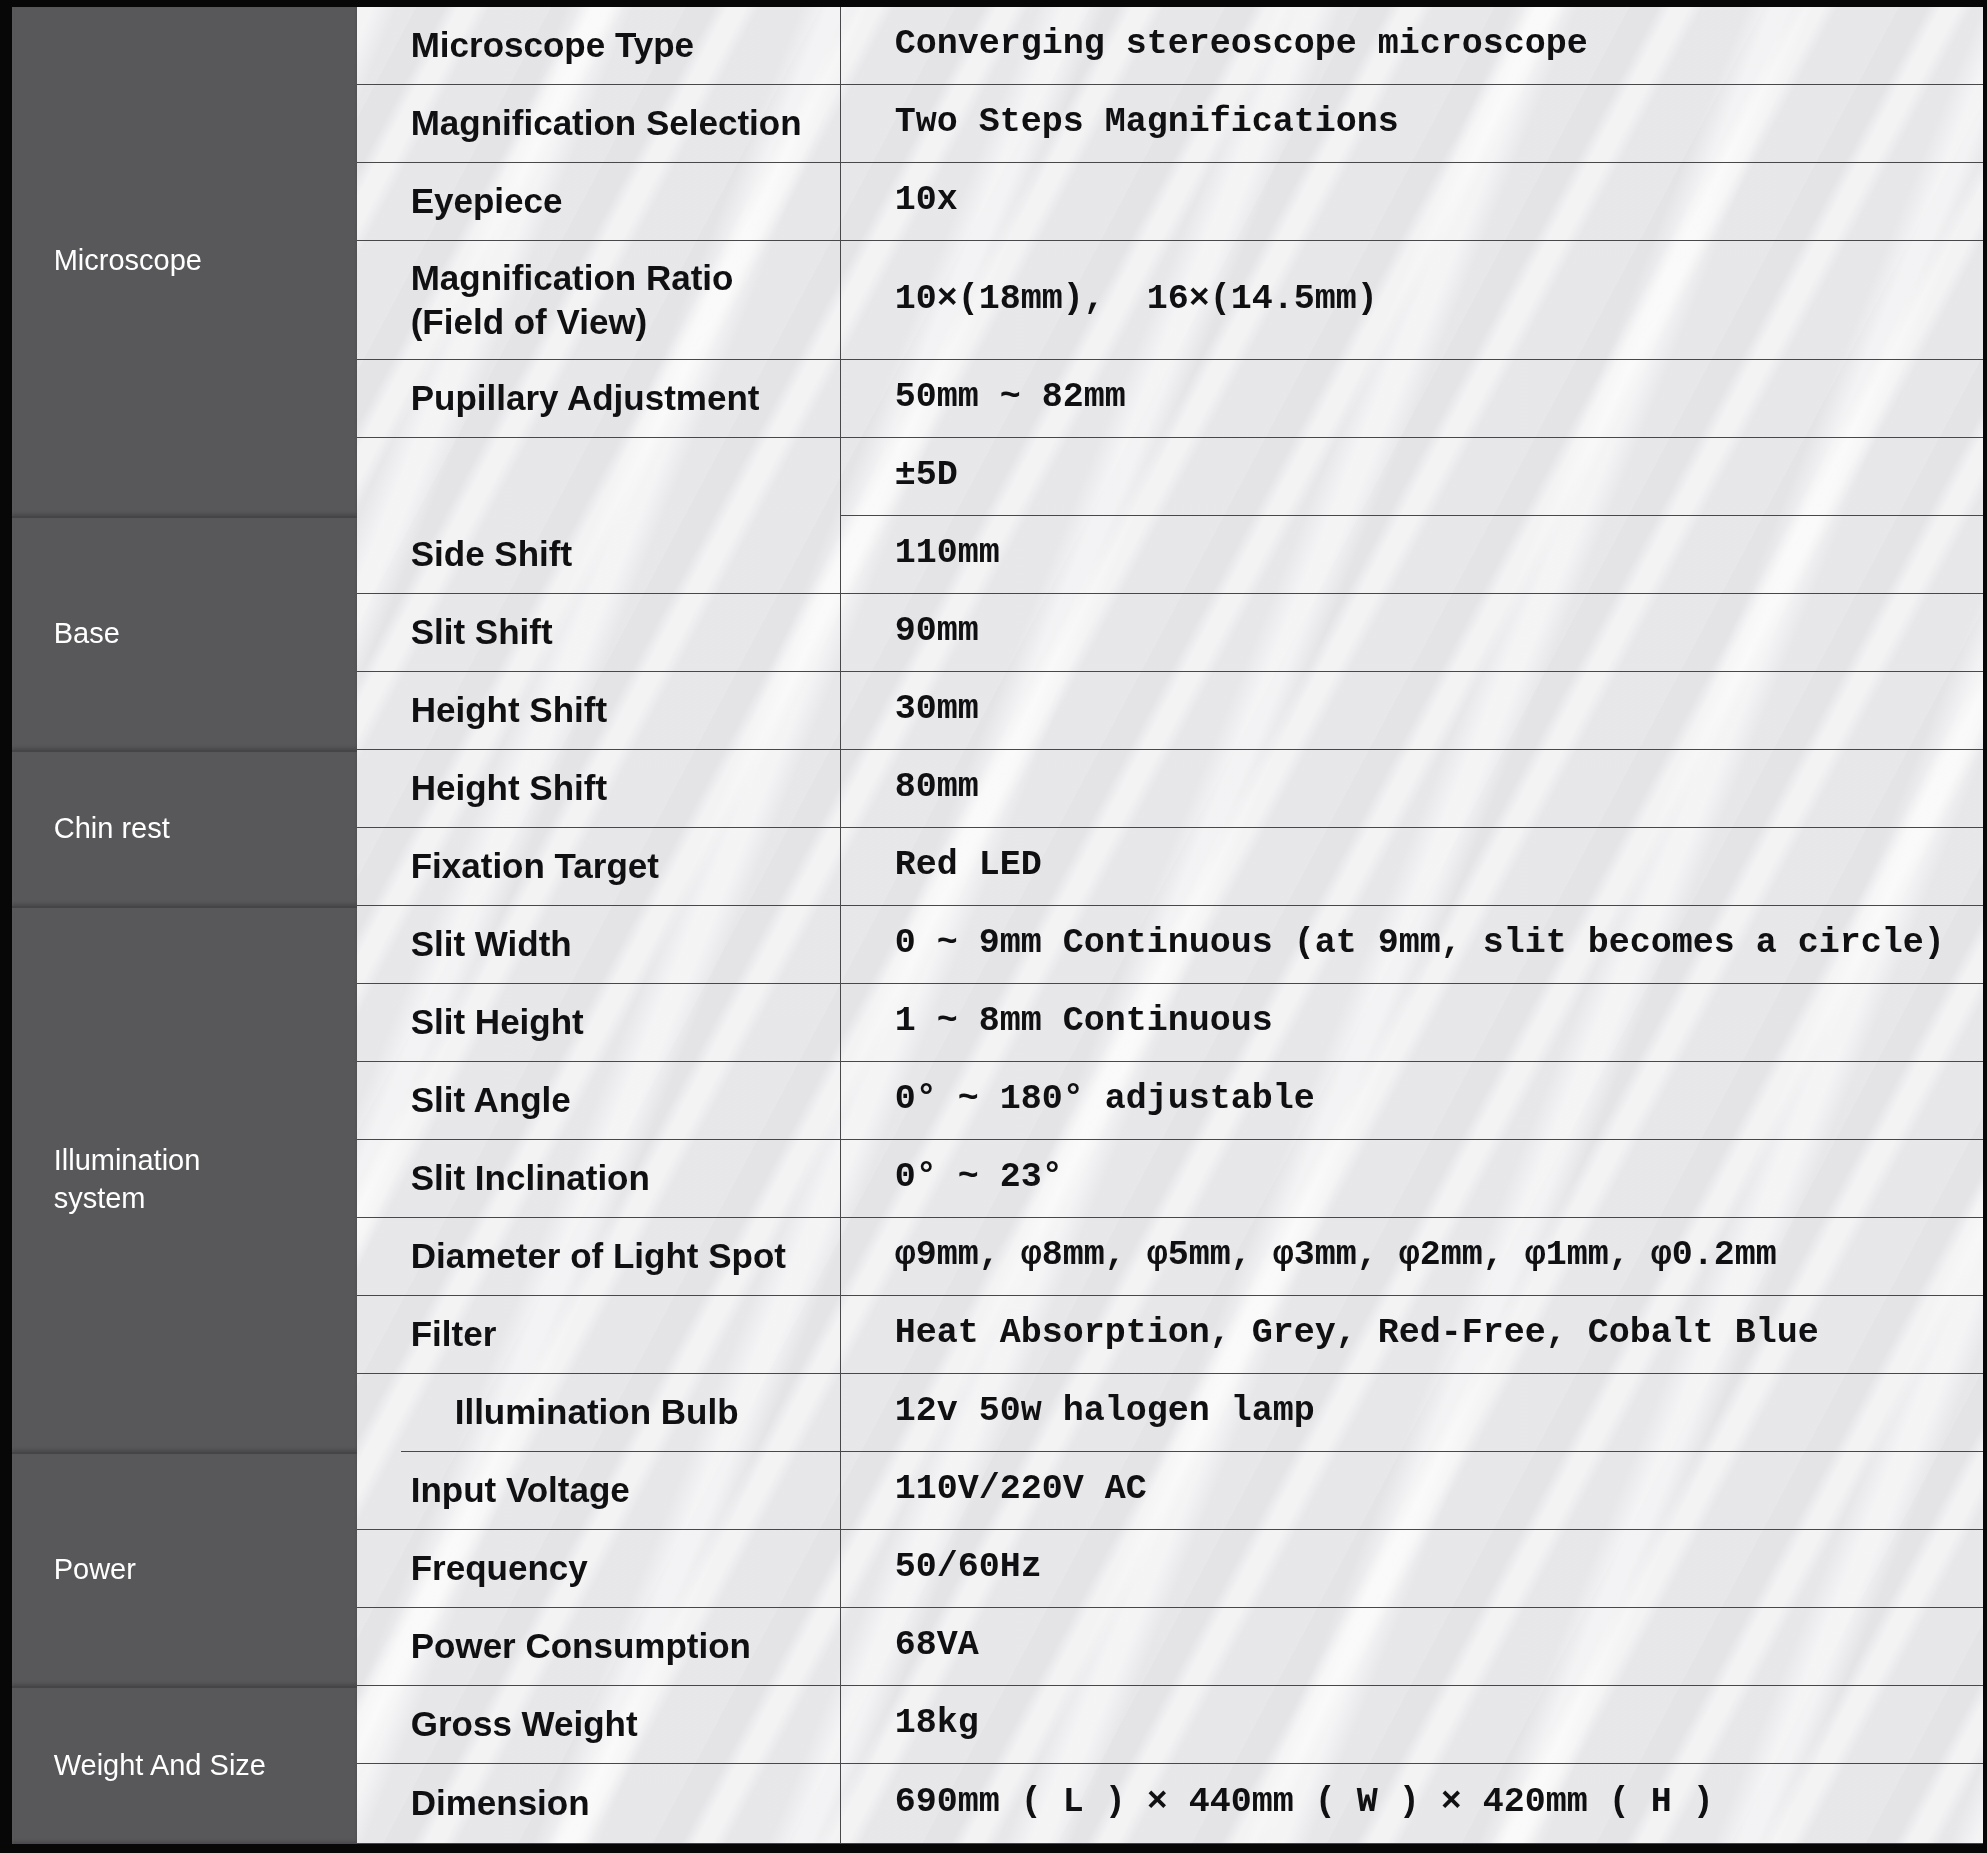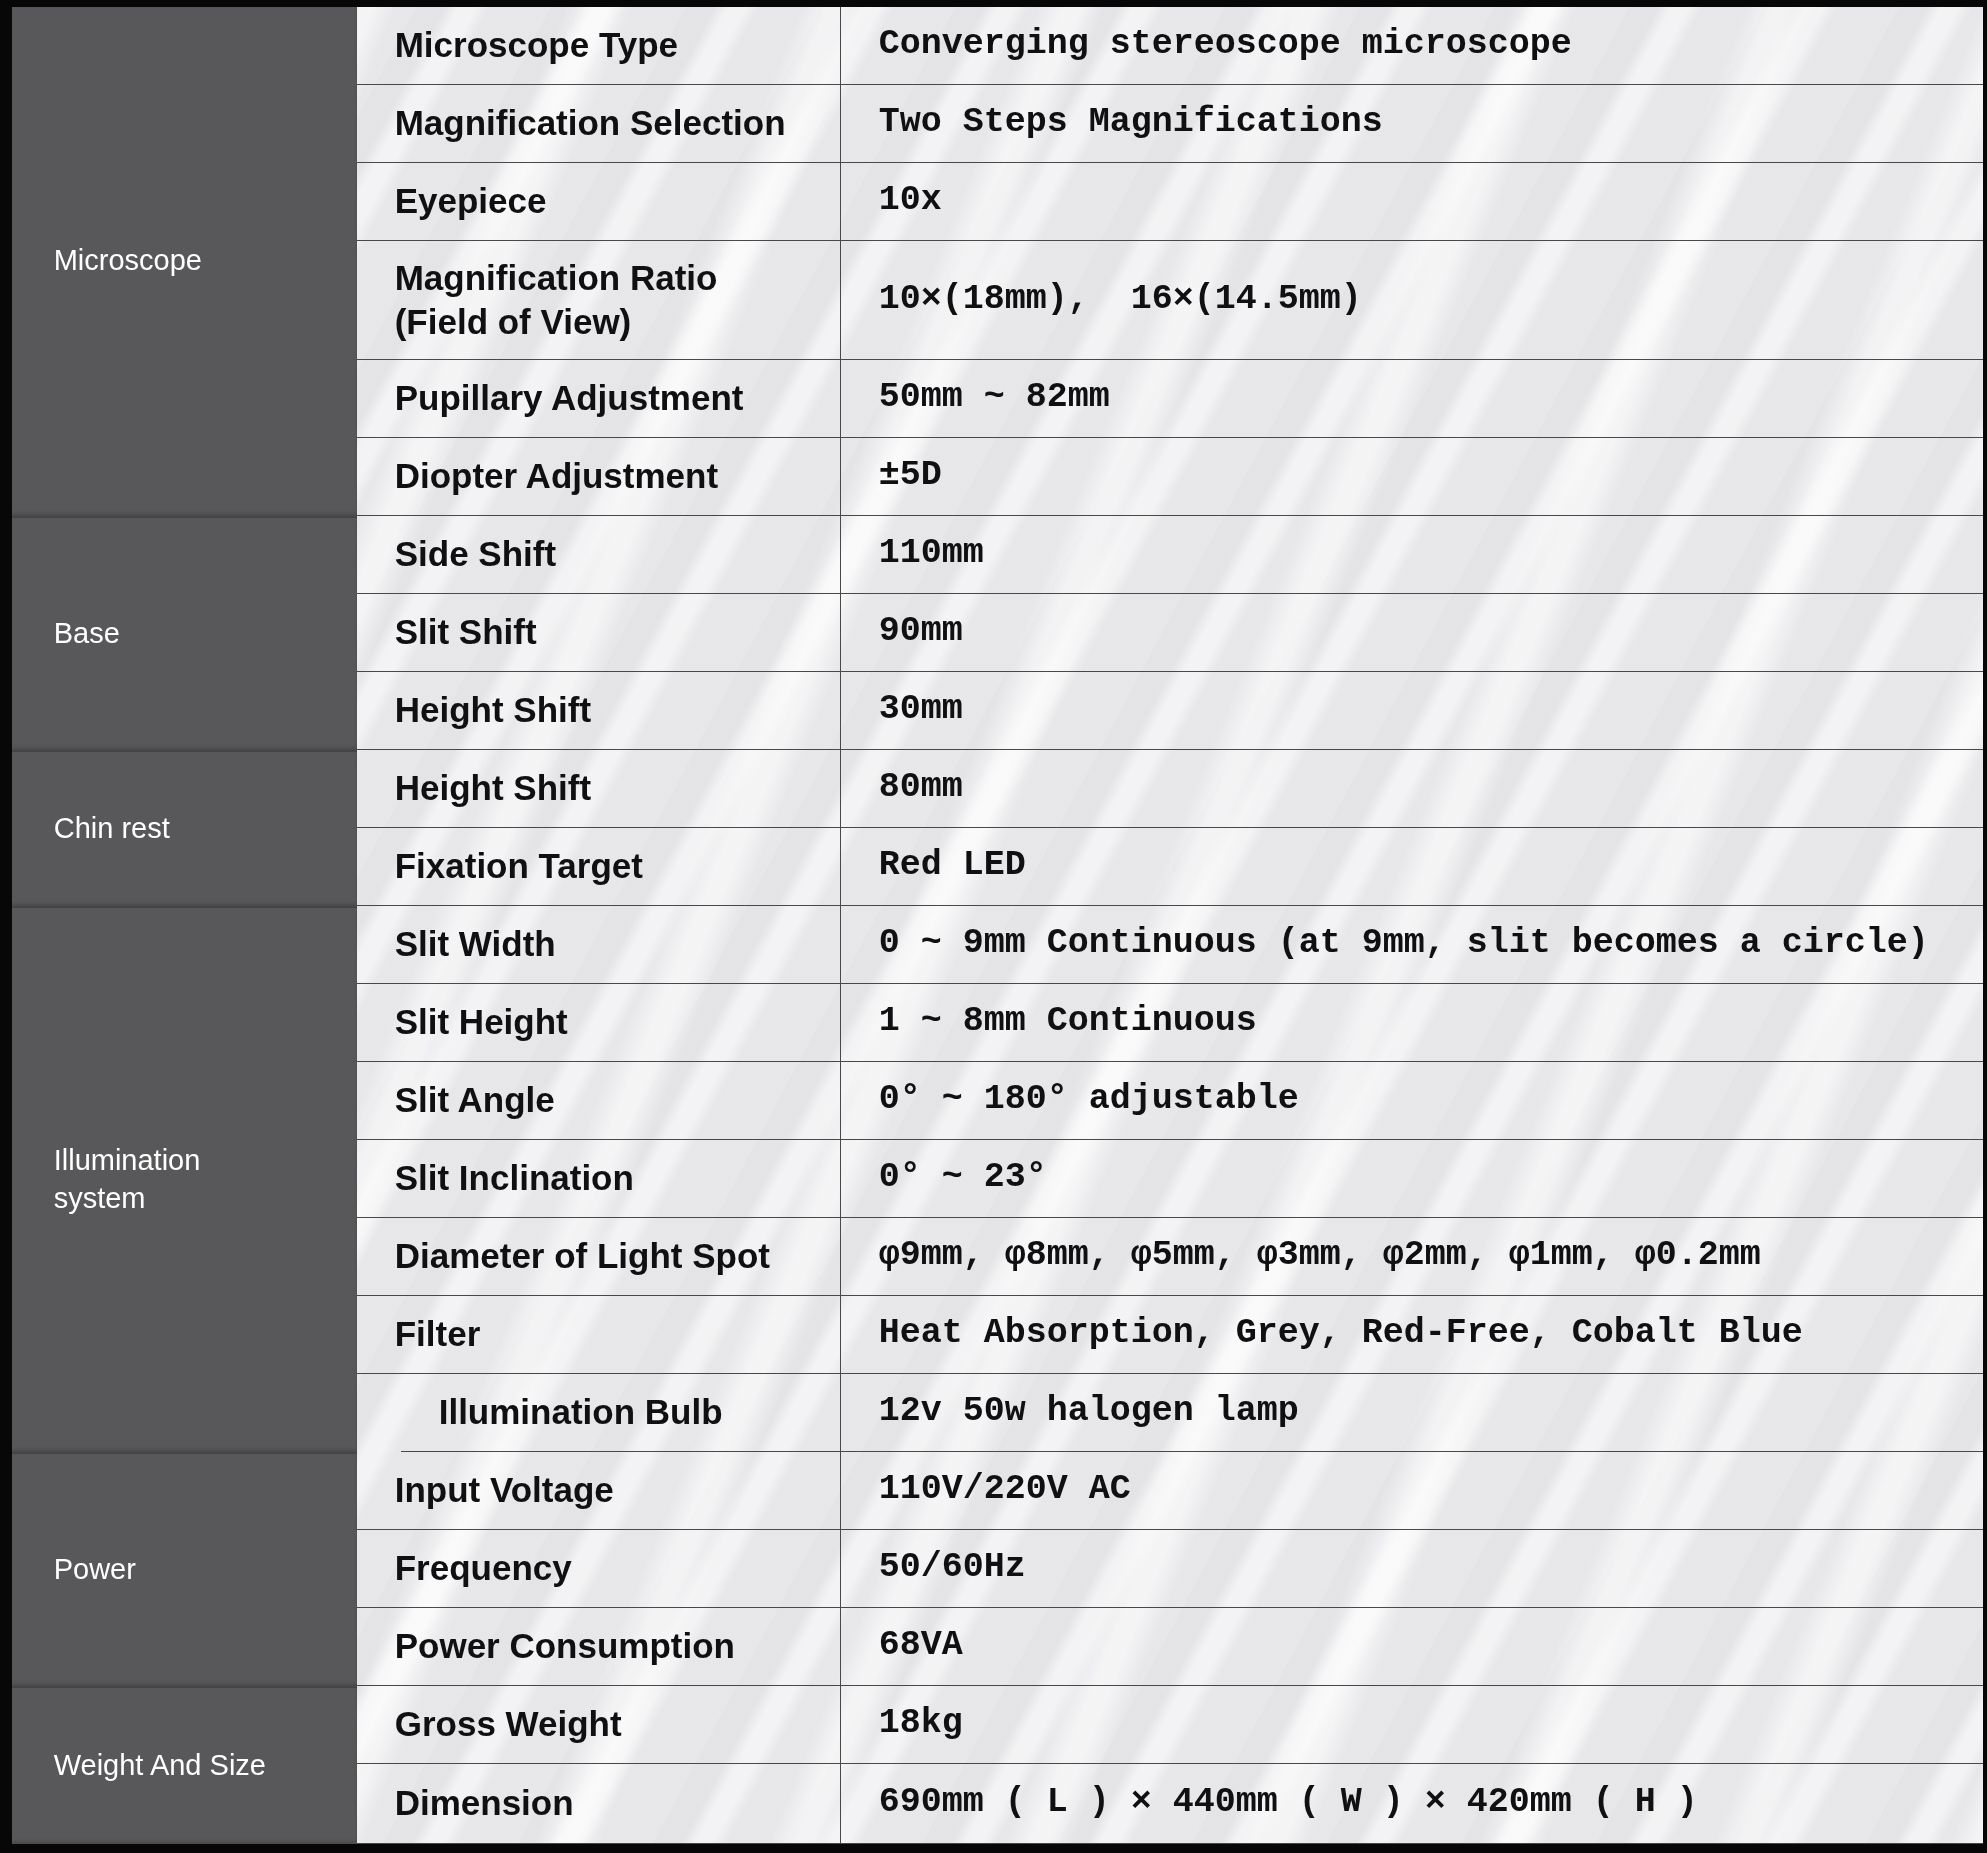--- a/index.html
+++ b/index.html
@@ -50,21 +50,21 @@
   }
   .cat.seam { border-top: 2.5px solid var(--cat-seam); }
 
   .pcell, .vcell {
     display: flex;
     align-items: center;
     font-size: 35px;
     font-weight: 600;
     color: var(--cell-text);
     border-bottom: 1.7px solid var(--line);
-    padding-left: 38px;
+    padding-left: 54px;
     padding-right: 16.7px;
     white-space: pre-wrap;
     line-height: 1.25;
     background: transparent;
   }
   .pcell { grid-column: 2; }
   .vcell { grid-column: 3; border-left: 1.7px solid var(--line); font-family: Liberation Mono, monospace; }
 </style>
 </head>
 <body style="background: rgb(7, 7, 7);">
@@ -75,21 +75,20 @@
     <div class="vcell" style="grid-row: 1;">Converging stereoscope microscope</div>
     <div class="pcell" style="grid-row: 2;">Magnification Selection</div>
     <div class="vcell" style="grid-row: 2;">Two Steps Magnifications</div>
     <div class="pcell" style="grid-row: 3;">Eyepiece</div>
     <div class="vcell" style="grid-row: 3; text-align: center;">10x</div>
     <div class="pcell" style="grid-row: 4;">Magnification Ratio
 (Field of View)</div>
     <div class="vcell" style="grid-row: 4;">10×(18mm),  16×(14.5mm)</div>
     <div class="pcell" style="grid-row: 5;">Pupillary Adjustment</div>
     <div class="vcell" style="grid-row: 5;">50mm ~ 82mm</div>
-    <div class="pcell" style="grid-row: 6;">Diopter Adjustment</div>
     <div class="vcell" style="grid-row: 6;">±5D</div>
     <div class="cat seam" style="grid-row: 7 / span 3;">Base</div>
     <div class="pcell" style="grid-row: 7;">Side Shift</div>
     <div class="vcell" style="grid-row: 7;">110mm</div>
     <div class="pcell" style="grid-row: 8;">Slit Shift</div>
     <div class="vcell" style="grid-row: 8;">90mm</div>
     <div class="pcell" style="grid-row: 9;">Height Shift</div>
     <div class="vcell" style="grid-row: 9;">30mm</div>
     <div class="cat seam" style="grid-row: 10 / span 2;">Chin rest</div>
     <div class="pcell" style="grid-row: 10;">Height Shift</div>

